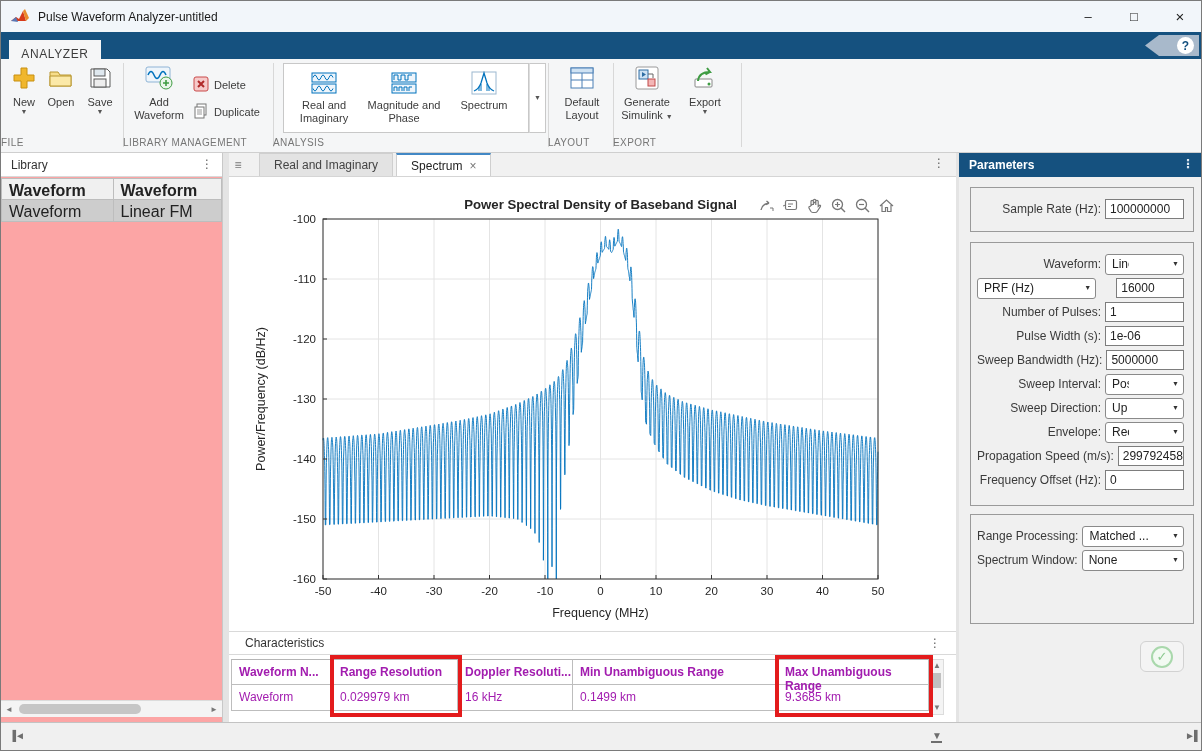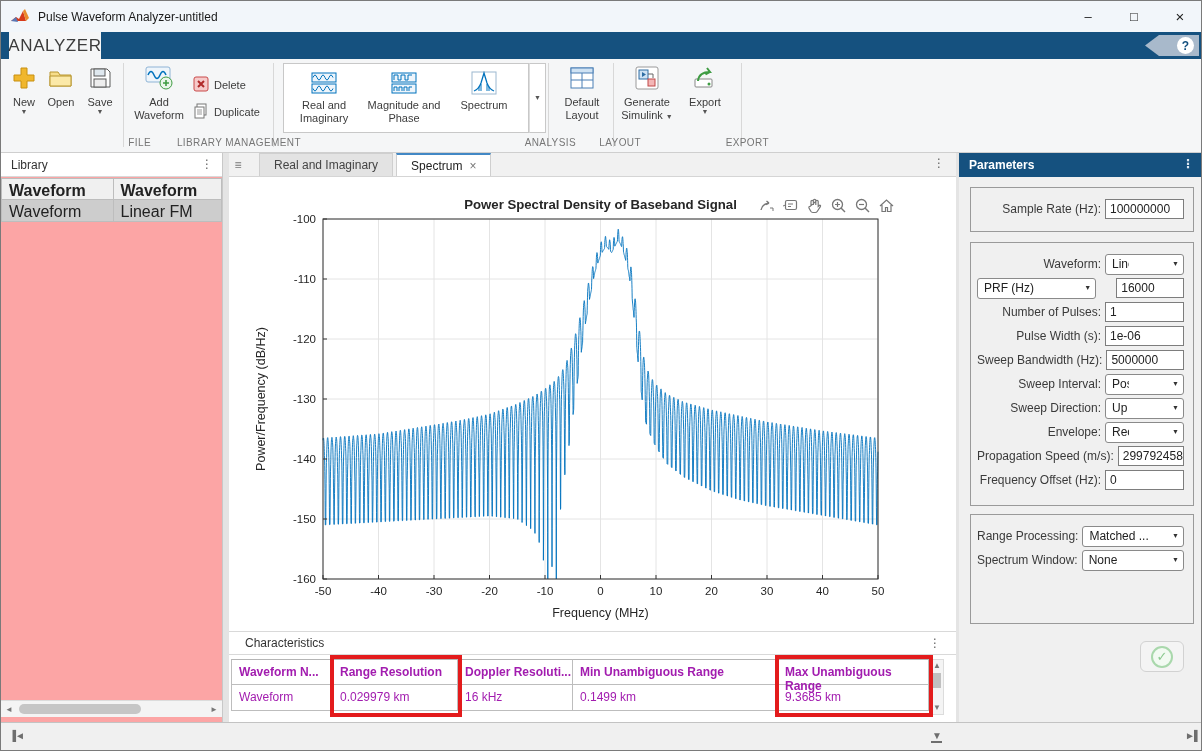--- a/index.html
+++ b/index.html
@@ -6,26 +6,26 @@
   *{box-sizing:border-box;font-family:"Liberation Sans","DejaVu Sans",sans-serif;}
   #app{position:relative;width:1202px;height:751px;background:#e4e4e4;border:1px solid #7a7a7a;overflow:hidden;}
   .abs{position:absolute;}
 
   
   #titlebar{left:0;top:0;width:1202px;height:31px;background:#f2f6fa;display:flex;align-items:center;}
   #win-title{font-size:12px;color:#1a1a1a;margin-left:8px;}
   .winbtn{position:absolute;top:0;width:46px;height:31px;display:flex;align-items:center;justify-content:center;font-size:13px;color:#222;cursor:default;}
   
   #tabrow{left:0;top:31px;width:1202px;height:27px;background:#15517f;}
-  #analyzer-tab{position:absolute;left:8px;top:0;width:92px;height:27px;background:#f5f6f7;color:#3c3c3c;font-size:17px;letter-spacing:.6px;display:flex;align-items:center;justify-content:center;}
+  #analyzer-tab{position:absolute;left:8px;top:8px;width:92px;height:27px;background:#f5f6f7;color:#3c3c3c;font-size:12px;letter-spacing:.6px;display:flex;align-items:center;justify-content:center;}
   #help-chevron{position:absolute;right:4px;top:3px;width:54px;height:21px;background:#a8b9cb;clip-path:polygon(14px 0,100% 0,100% 100%,14px 100%,0 50%);display:flex;align-items:center;justify-content:flex-end;padding-right:5px;}
   #help-circle{width:17px;height:17px;border-radius:50%;background:#fff;color:#15517f;font-size:12px;font-weight:bold;display:flex;align-items:center;justify-content:center;}
   
   #ribbon{left:0;top:58px;width:1202px;height:94px;background:#f5f6f7;border-bottom:1px solid #cfcfcf;}
-  .seclabel{position:absolute;top:78px;font-size:10px;color:#767676;letter-spacing:.4px;text-align:right;margin-left:28px;}
+  .seclabel{position:absolute;top:78px;font-size:10px;color:#767676;letter-spacing:.4px;text-align:left;}
   .rib-div{position:absolute;top:4px;height:84px;width:1px;background:#d8d8d8;}
   .bigbtn{position:absolute;top:4px;display:flex;flex-direction:column;align-items:center;font-size:11px;color:#3c3c3c;text-align:center;line-height:13px;cursor:default;}
   .bigbtn .ic{height:30px;display:flex;align-items:center;justify-content:center;margin-bottom:3px;}
   .smallbtn{position:absolute;display:flex;align-items:center;font-size:11px;color:#3c3c3c;gap:5px;height:20px;}
   .caret{font-size:7px;color:#555;line-height:6px;}
   #gallery{position:absolute;left:282px;top:4px;width:246px;height:70px;background:#fff;border:1px solid #c8c8c8;display:flex;}
   .gal-item{width:80px;display:flex;flex-direction:column;align-items:center;font-size:11px;color:#3c3c3c;line-height:13px;text-align:center;padding-top:5px;}
   .gal-item .ic{height:28px;display:flex;align-items:center;justify-content:center;margin-bottom:2px;}
   #gallery-drop{position:absolute;left:528px;top:4px;width:17px;height:70px;background:#fff;border:1px solid #c8c8c8;border-left:1px solid #ddd;display:flex;align-items:center;justify-content:center;}
   

